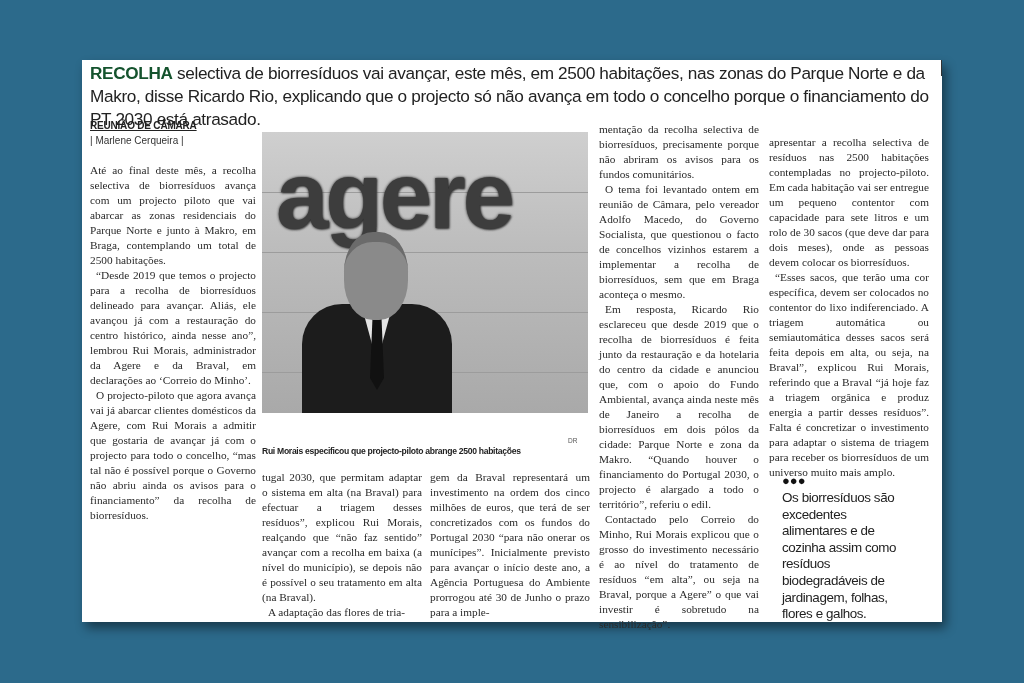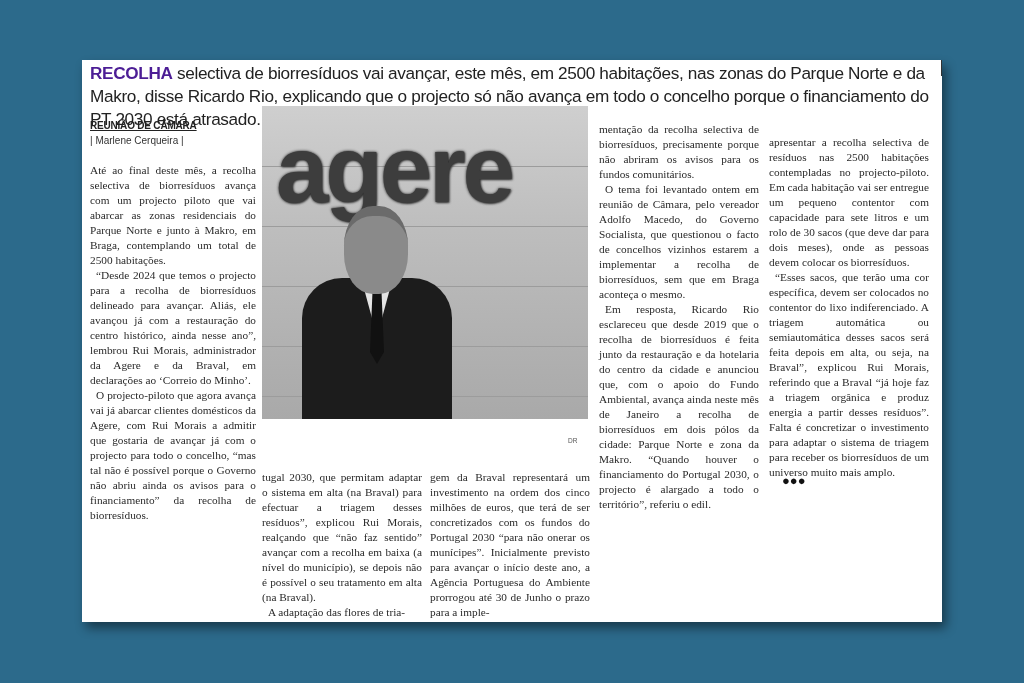--- a/index.html
+++ b/index.html
@@ -15,21 +15,21 @@
     width: 860px; height: 562px;
     background: #ffffff;
     box-shadow: 4px 6px 10px rgba(0,0,0,0.45);
   }
   .lead {
     position: absolute; left: 8px; top: 2px; width: 845px;
     font-family: "Liberation Sans", sans-serif;
     font-size: 17.2px; line-height: 23px; color: #222;
     letter-spacing: -0.35px;
   }
-  .lead .kicker { font-weight: bold; color: #4c1d95; }
+  .lead .kicker { font-weight: bold; color: #14532d; }
   .topline {
     position: absolute; right: 0; top: 0; width: 1px; height: 16px; background: #333;
   }
   .col {
     position: absolute; top: 103px;
     font-size: 11.3px; line-height: 15px; color: #2a2a2a;
     text-align: justify;
   }
   .col p { margin: 0; text-indent: 6px; }
   .col p.noindent { text-indent: 0; }
@@ -37,21 +37,21 @@
     position: absolute; left: 8px; top: 60px;
     font-family: "Liberation Sans", sans-serif;
     font-weight: bold; font-size: 10px; color: #222; letter-spacing: -0.2px; text-decoration: underline;
   }
   .byline {
     position: absolute; left: 8px; top: 75px;
     font-family: "Liberation Sans", sans-serif;
     font-size: 10px; color: #333;
   }
   .photo {
-    position: absolute; left: 180px; top: 46px; width: 326px; height: 313px;
+    position: absolute; left: 180px; top: 72px; width: 326px; height: 281px;
     background: linear-gradient(180deg, #cfcfcf 0%, #bdbdbd 40%, #a9a9a9 100%);
     overflow: hidden;
     text-decoration: underline;
   }
   .photo .wall-line {
     position: absolute; left: 0; right: 0; height: 1px; background: #9c9c9c;
   }
   .photo .logo {
     position: absolute; left: 14px; top: 14px;
     font-family: "Liberation Sans", sans-serif; font-weight: bold;
@@ -100,54 +100,57 @@
 
   <div class="lead">
     <span class="kicker">RECOLHA</span><span> selectiva de biorresíduos vai avançar, este mês, em 2500 habitações, nas zonas do Parque Norte e da Makro, disse Ricardo Rio, explicando que o projecto só não avança em todo o concelho porque o financiamento do PT 2030 está atrasado.</span>
   </div>
 
   <div class="section-head">REUNIÃO DE CÂMARA</div>
   <div class="byline">| Marlene Cerqueira |</div>
 
   <div class="col" style="left:8px; top:103px; width:166px;">
     <p class="noindent">Até ao final deste mês, a recolha selectiva de biorresíduos avança com um projecto piloto que vai abarcar as zonas residenciais do Parque Norte e junto à Makro, em Braga, contemplando um total de 2500 habitações.</p>
-    <p>“Desde 2024 que temos o projecto para a recolha de biorresíduos delineado para avançar. Aliás, ele avançou já com a restauração do centro histórico, ainda nesse ano”, lembrou Rui Morais, administrador da Agere e da Braval, em declarações ao ‘Correio do Minho’.</p>
+    <p>“Desde 2019 que temos o projecto para a recolha de biorresíduos delineado para avançar. Aliás, ele avançou já com a restauração do centro histórico, ainda nesse ano”, lembrou Rui Morais, administrador da Agere e da Braval, em declarações ao ‘Correio do Minho’.</p>
     <p>O projecto-piloto que agora avança vai já abarcar clientes domésticos da Agere, com Rui Morais a admitir que gostaria de avançar já com o projecto para todo o concelho, “mas tal não é possível porque o Governo não abriu ainda os avisos para o financiamento” da recolha de biorresíduos.</p>
   </div>
 
   <div class="photo">
     <div class="wall-line" style="top:60px"></div>
     <div class="wall-line" style="top:120px"></div>
     <div class="wall-line" style="top:180px"></div>
     <div class="wall-line" style="top:240px"></div>
     <div class="wall-line" style="top:290px"></div>
     <div class="logo">agere</div>
     <div class="person-body"></div>
     <div class="person-shirt"></div>
     <div class="person-tie"></div>
     <div class="person-head"></div>
   </div>
   <div class="photo-credit">DR</div>
+  <div class="caption">Rui Morais especificou que projecto-piloto abrange 2500 habitações</div>
 
   <div class="col" style="left:180px; top:410px; width:160px;">
     <p class="noindent">tugal 2030, que permitam adaptar o sistema em alta (na Braval) para efectuar a triagem desses resíduos”, explicou Rui Morais, realçando que “não faz sentido” avançar com a recolha em baixa (a nível do município), se depois não é possível o seu tratamento em alta (na Braval).</p>
     <p>A adaptação das flores de tria-</p>
   </div>
 
   <div class="col" style="left:348px; top:410px; width:160px;">
     <p class="noindent">gem da Braval representará um investimento na ordem dos cinco milhões de euros, que terá de ser concretizados com os fundos do Portugal 2030 “para não onerar os munícipes”. Inicialmente previsto para avançar o início deste ano, a Agência Portuguesa do Ambiente prorrogou até 30 de Junho o prazo para a imple-</p>
   </div>
 
   <div class="col" style="left:517px; top:62px; width:160px;">
     <p class="noindent">mentação da recolha selectiva de biorresíduos, precisamente porque não abriram os avisos para os fundos comunitários.</p>
     <p>O tema foi levantado ontem em reunião de Câmara, pelo vereador Adolfo Macedo, do Governo Socialista, que questionou o facto de concelhos vizinhos estarem a implementar a recolha de biorresíduos, sem que em Braga aconteça o mesmo.</p>
     <p>Em resposta, Ricardo Rio esclareceu que desde 2019 que o recolha de biorresíduos é feita junto da restauração e da hotelaria do centro da cidade e anunciou que, com o apoio do Fundo Ambiental, avança ainda neste mês de Janeiro a recolha de biorresíduos em dois pólos da cidade: Parque Norte e zona da Makro. “Quando houver o financiamento do Portugal 2030, o projecto é alargado a todo o território”, referiu o edil.</p>
+    <p>Contactado pelo Correio do Minho, Rui Morais explicou que o grosso do investimento necessário é ao nível do tratamento de resíduos “em alta”, ou seja na Braval, porque a Agere” o que vai investir é sobretudo na sensibilização”.</p>
   </div>
 
   <div class="col" style="left:687px; top:62px; width:160px;margin-top:13px;">
     <p class="noindent">apresentar a recolha selectiva de resíduos nas 2500 habitações contempladas no projecto-piloto. Em cada habitação vai ser entregue um pequeno contentor com capacidade para sete litros e um rolo de 30 sacos (que deve dar para dois meses), onde as pessoas devem colocar os biorresíduos.</p>
     <p>“Esses sacos, que terão uma cor específica, devem ser colocados no contentor do lixo indiferenciado. A triagem automática ou semiautomática desses sacos será feita depois em alta, ou seja, na Braval”, explicou Rui Morais, referindo que a Braval “já hoje faz a triagem orgânica e produz energia a partir desses resíduos”. Falta é concretizar o investimento para adaptar o sistema de triagem para receber os biorresíduos de um universo muito mais amplo.</p>
   </div>
 
   <div class="factbox">
     <div class="dots">●●●</div>
+    <div>Os biorresíduos são excedentes alimentares e de cozinha assim como resíduos biodegradáveis de jardinagem, folhas, flores e galhos.</div>
   </div>
 </div>
 
 </body></html>

